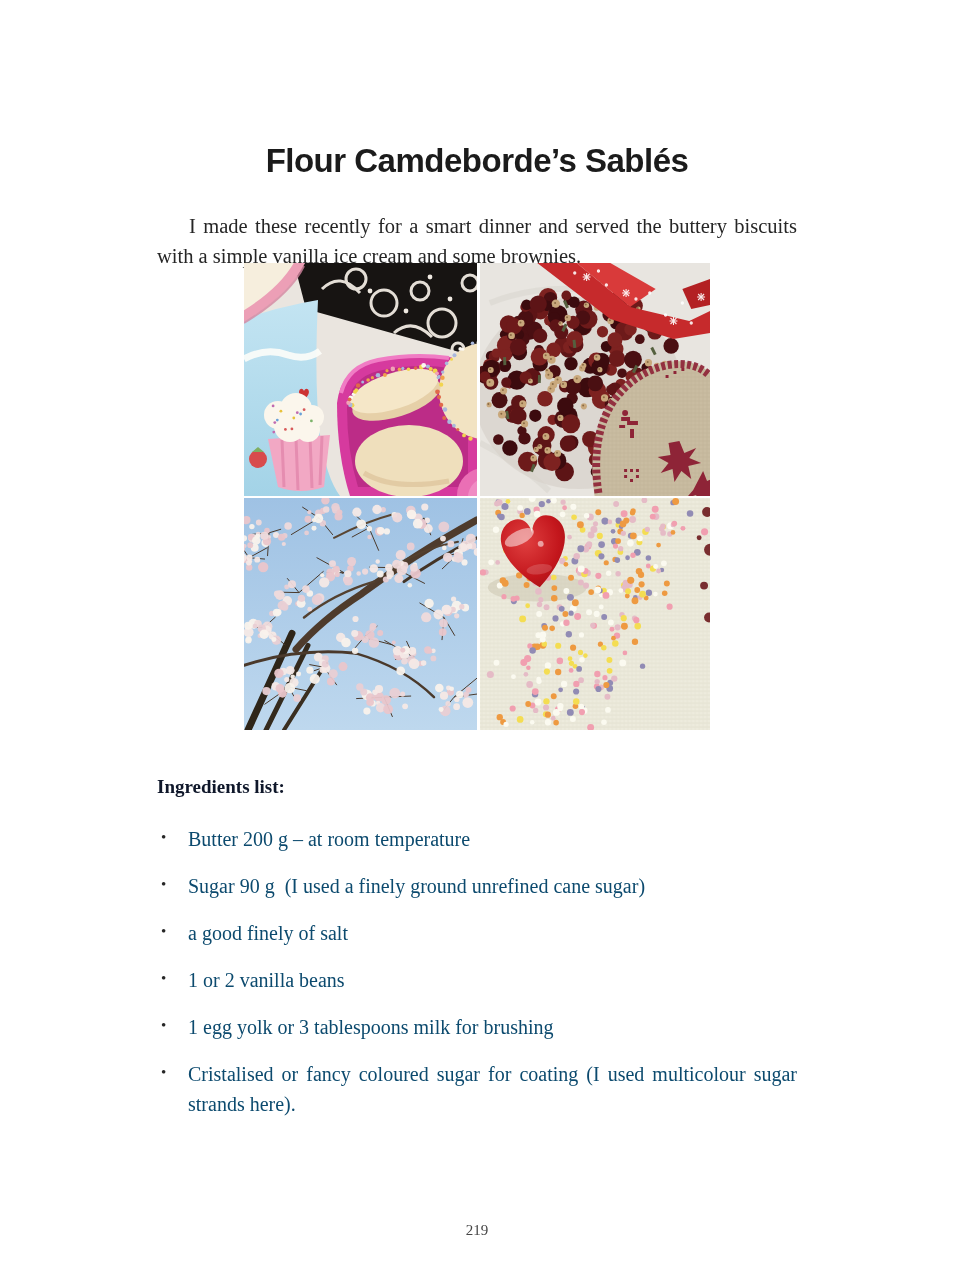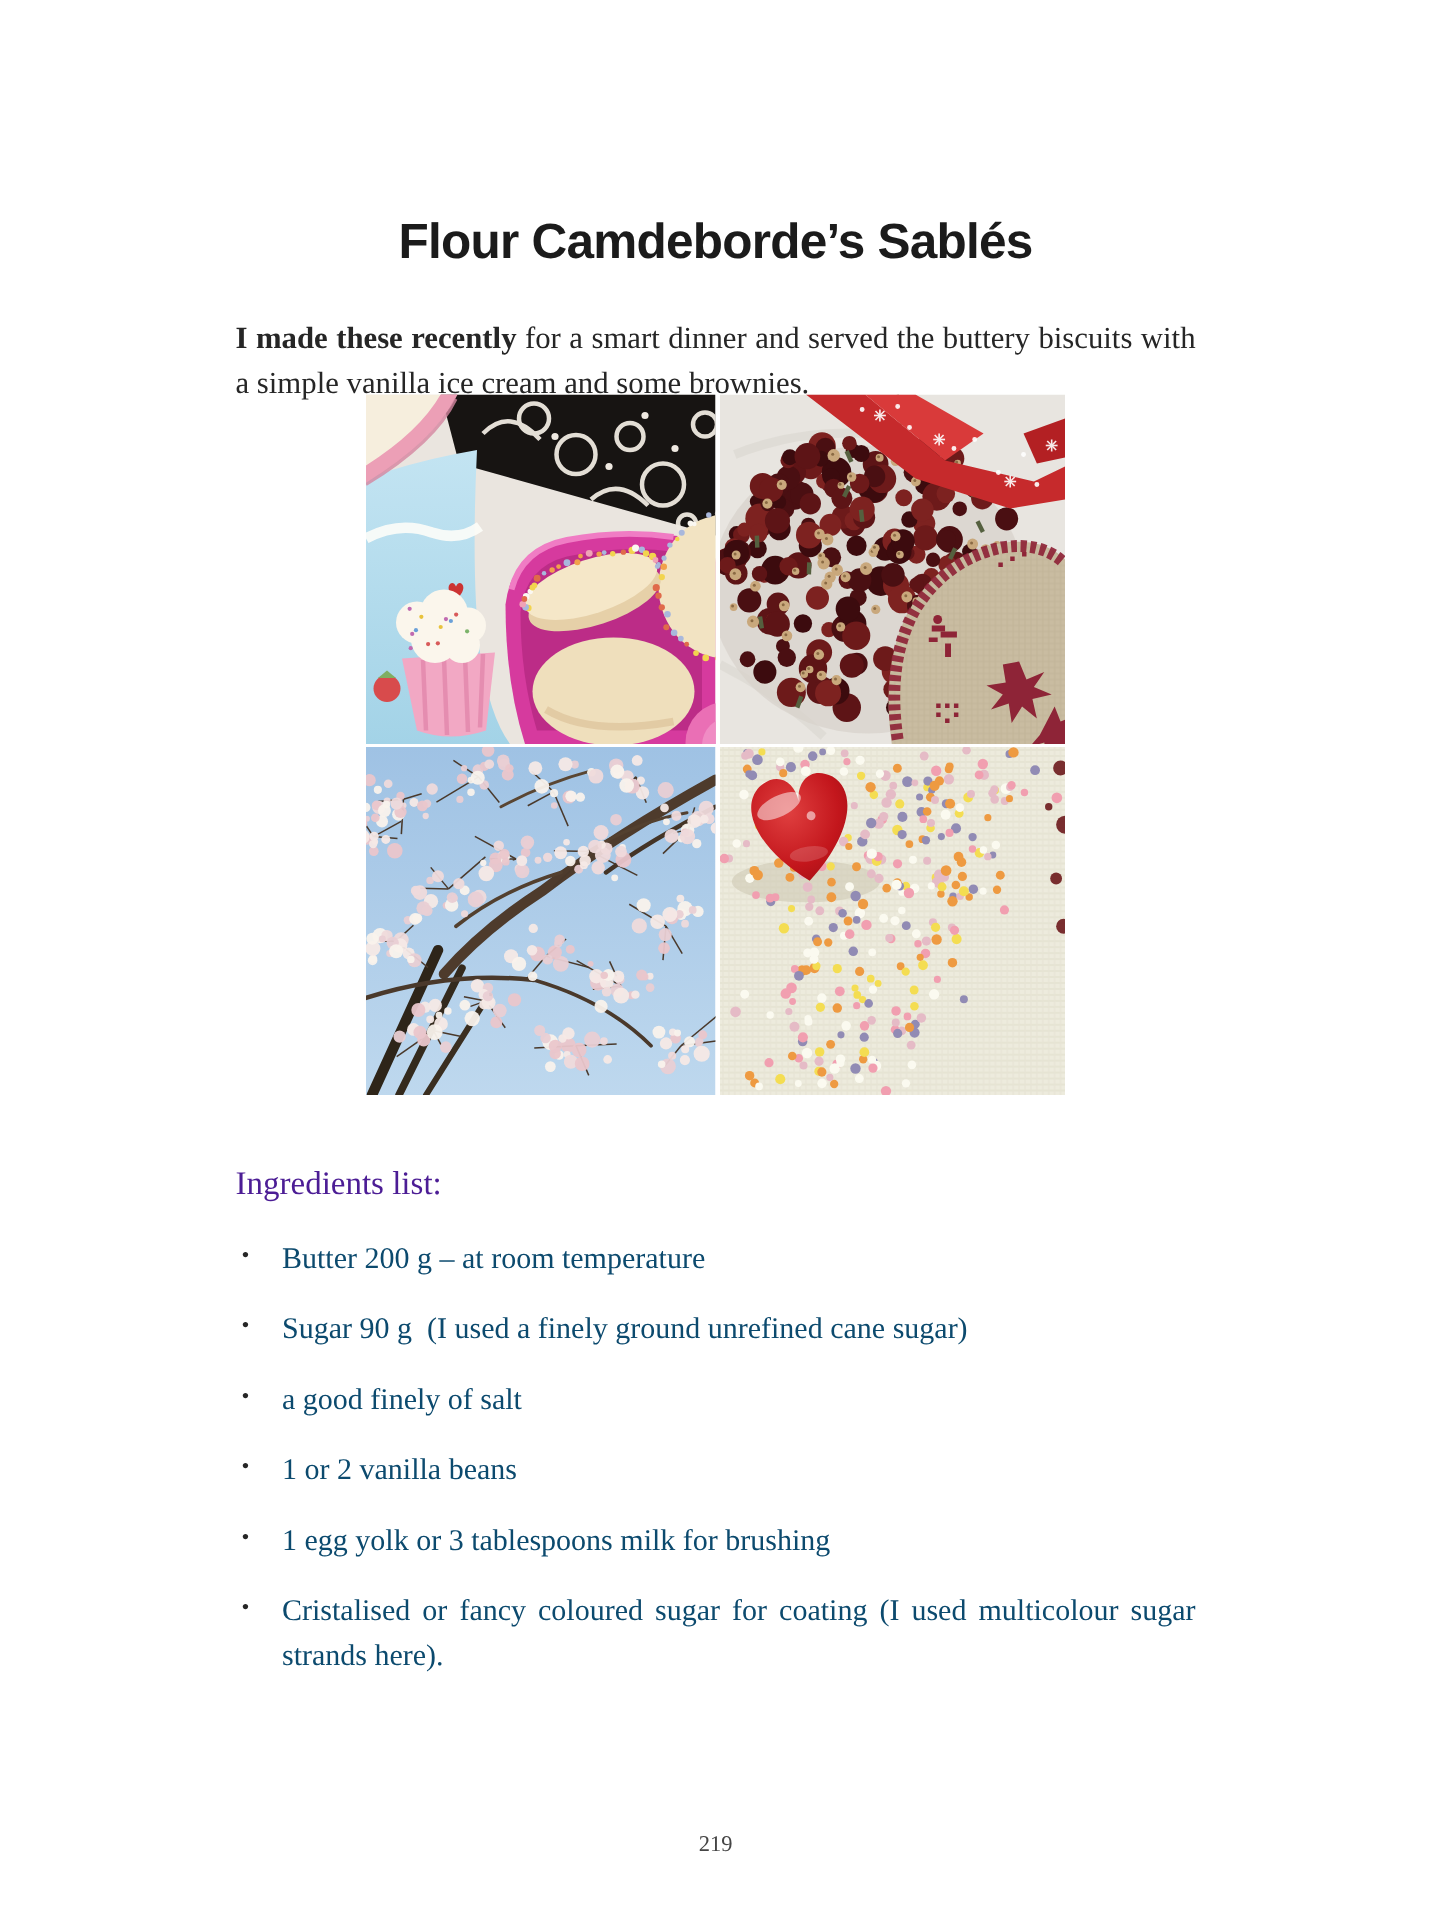--- a/index.html
+++ b/index.html
@@ -3,26 +3,26 @@
 <meta charset="utf-8">
 <style>
   html,body{margin:0;padding:0;background:#fff;}
   .page{position:relative;width:954px;height:1276px;background:#ffffff;overflow:hidden;
         font-family:"Liberation Serif",serif;color:#262626;}
   .title{position:absolute;top:120px;left:0;width:100%;text-align:center;
          font-family:"Liberation Sans",sans-serif;font-weight:700;font-size:33px;
          letter-spacing:-0.5px;color:#1b1b1b;}
   .intro{position:absolute;left:157px;top:190px;width:640px;font-size:20.5px;
          line-height:30px;text-align:justify;}
-  .intro b{font-weight:700;}
+  .intro b{font-weight:400;margin-left:32px;}
   .collage{position:absolute;left:244px;top:263px;display:grid;
            grid-template-columns:233px 230px;grid-template-rows:233px 232px;
            column-gap:3px;row-gap:2px;}
   .collage svg{display:block;width:100%;height:100%;}
-  .ing-head{position:absolute;left:157px;top:776px;font-size:22px;font-weight:400;color:#4c1d95;}
+  .ing-head{position:absolute;left:157px;top:776px;font-size:19px;font-weight:700;color:#0f172a;}
   .ing-list{position:absolute;left:157px;top:824px;width:640px;margin:0;padding:0;list-style:none;}
   .ing-list li{position:relative;padding-left:31px;font-size:20px;line-height:30px;
                margin-bottom:17px;text-align:justify;color:#0c4a6e;}
   .ing-list li::before{content:"\2022";position:absolute;left:4px;top:-2px;font-size:15px;color:#262626;}
   .pagenum{position:absolute;top:1222px;left:0;width:100%;text-align:center;
            font-size:15px;color:#454545;}
 </style>
 </head>
 <body>
 

